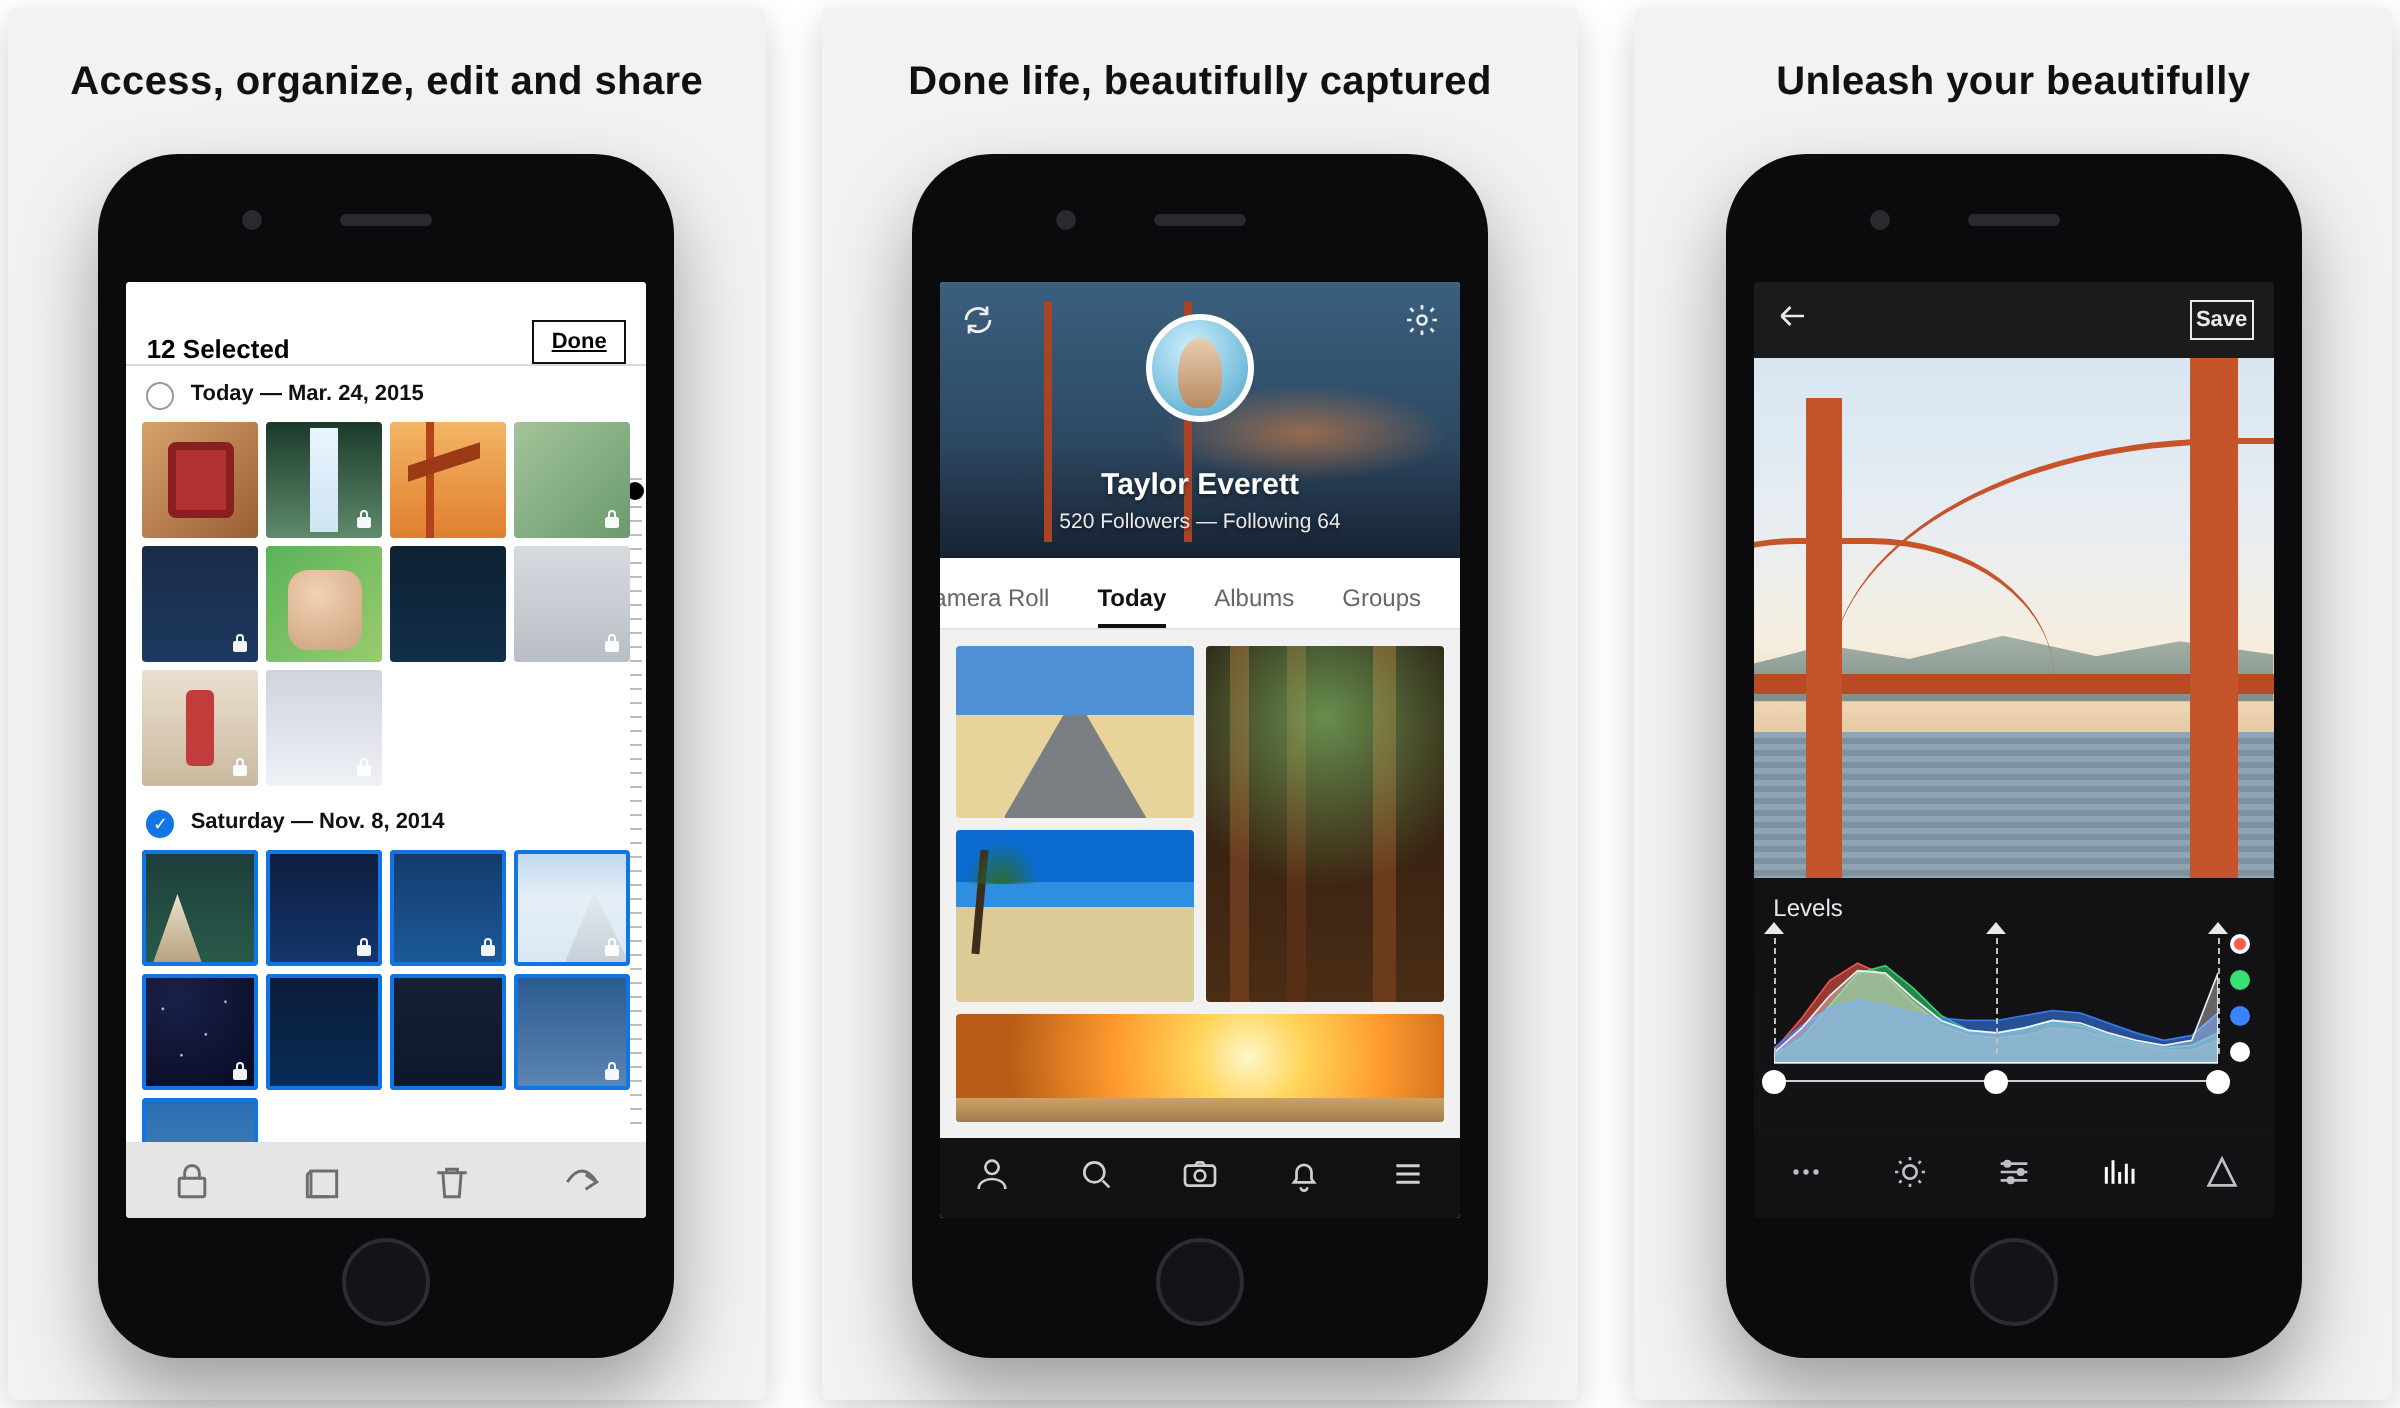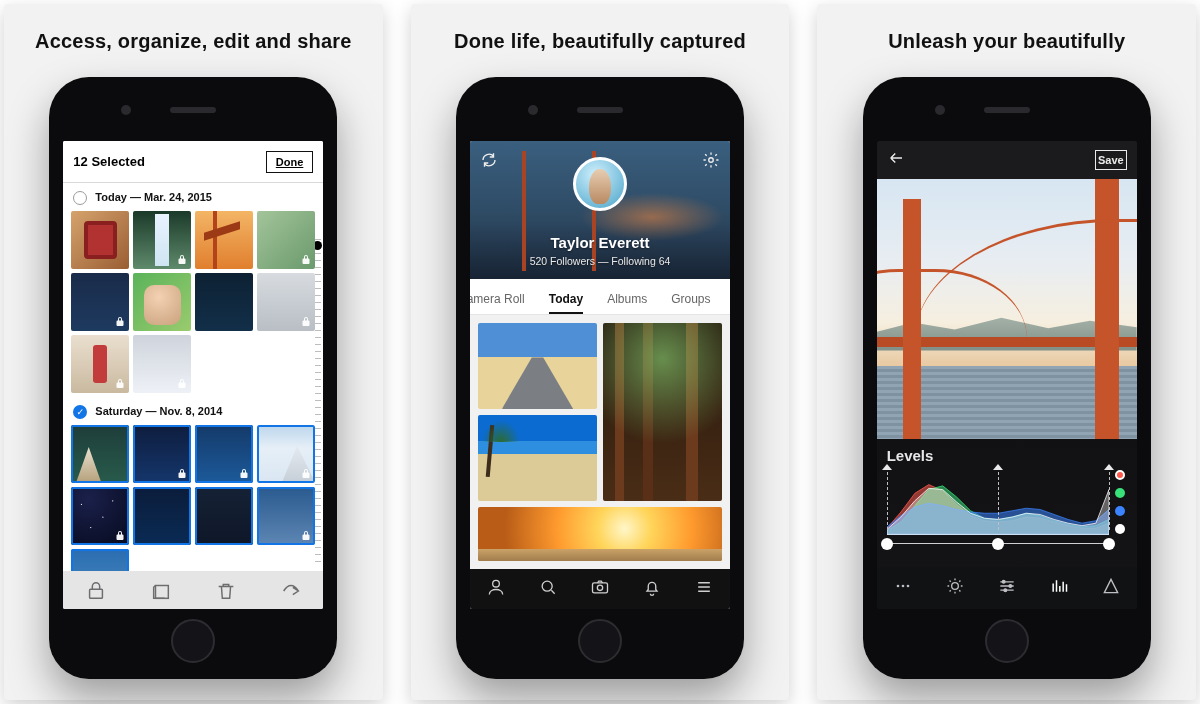--- a/index.html
+++ b/index.html
@@ -23,21 +23,21 @@
   }
   .speaker { position: absolute; top: 30px; left: 50%; transform: translateX(-50%);
     width: 46px; height: 6px; background: #2a2a2e; border-radius: 4px; }
   .camdot { position: absolute; top: 28px; left: 50%; transform: translateX(-72px);
     width: 10px; height: 10px; background: #2a2a2e; border-radius: 50%; }
   .home { position: absolute; bottom: 16px; left: 50%; transform: translateX(-50%);
     width: 44px; height: 44px; background: #141418; border: 2px solid #2d2d31; border-radius: 50%; }
   .screen { width: 100%; height: 100%; background: #fff; border-radius: 2px; overflow: hidden; position: relative; }
 
   
-  .s1-head { height: 42px; border-bottom: 1px solid #d9d9d9; display:flex; align-items:center; justify-content:space-between; padding: 0 10px; background:#fff; }
+  .s1-head { height: 42px; border-bottom: 1px solid #d9d9d9; display:flex; align-items:flex-end; justify-content:space-between; padding: 0 10px; background:#fff; }
   .s1-title { font-size: 13px; font-weight: 700; }
   .s1-done { font-size: 11px; font-weight: 700; padding: 4px 9px; border: 1.5px solid #111; background:#fff;text-decoration:underline; }
   .s1-body { height: 388px; overflow: hidden; background:#fff; padding: 0 4px; position:relative; }
   .grp { padding: 8px 4px 4px 4px; }
   .grp-head { display:flex; align-items:flex-start; gap:8px; padding: 0 2px 6px 2px; }
   .ring { width:14px; height:14px; border:1.5px solid #9a9a9a; border-radius:50%; display:inline-block; }
   .check { width:14px; height:14px; border-radius:50%; background:#1275e6; display:inline-flex; align-items:center; justify-content:center; color:#fff; font-size:9px; }
   .grp-label { font-size: 11px; font-weight: 700; color:#111; }
   .grid { display:grid; grid-template-columns: repeat(4, 1fr); gap:4px; }
   .thumb { position:relative; aspect-ratio:1/1; border-radius:2px; overflow:hidden; }
@@ -120,21 +120,21 @@
   .tower.t1{left:26px;top:20px;width:18px;height:240px;}
   .tower.t2{right:18px;top:0;width:24px;height:260px;}
   .deck{position:absolute;left:0;right:0;top:158px;height:10px;background:#b84b24;}
   
   .arc{position:absolute;border:3px solid #c5542a;border-bottom:none;border-left:none;border-right:none;border-radius:50%/60%;}
   .arc.a1{left:-70px;top:90px;width:220px;height:140px;}
   .arc.a2{left:38px;top:40px;width:480px;height:240px;}
   .s3-levels { height:128px; background:linear-gradient(180deg,rgba(20,20,22,.55),rgba(20,20,22,.9)); position:relative; padding:8px 10px 0 10px; color:#e7e7ea; overflow:hidden;}
   .s3-bgbridge{position:absolute;inset:0;background:linear-gradient(180deg,#2a2320,#16120f);opacity:.7;}
   .s3-levels > *{position:relative;}
-  .lv-title{font-size:15px;font-weight:700;margin-bottom:4px;}
+  .lv-title{font-size:12px;font-weight:400;margin-bottom:4px;}
   .lv-chart{position:relative;height:76px;margin-right:18px;}
   .lv-axis{position:absolute;left:0;right:0;bottom:0;height:1px;background:#cfd0d4;}
   .lv-dash{position:absolute;top:4px;bottom:14px;border-left:1px dashed #bfc0c4;}
   .lv-knob{position:absolute;bottom:-6px;width:12px;height:12px;border-radius:50%;background:#fff;}
   .lv-drag{position:absolute;top:-4px;width:10px;height:10px;color:#eee;}
   .legend{position:absolute;right:-16px;top:2px;display:flex;flex-direction:column;gap:8px;}
   .ldot{width:10px;height:10px;border-radius:50%;}
   .ldot.r{background:#ff5a4d;border:2px solid #fff;} .ldot.g{background:#38e07a;} .ldot.b{background:#3b83ff;} .ldot.a{background:#fff;}
   .lv-chart svg{position:absolute;inset:0;}
   .s3-tools{height:42px;background:#111214;display:flex;align-items:center;justify-content:space-around;color:#bfbfc3;}

